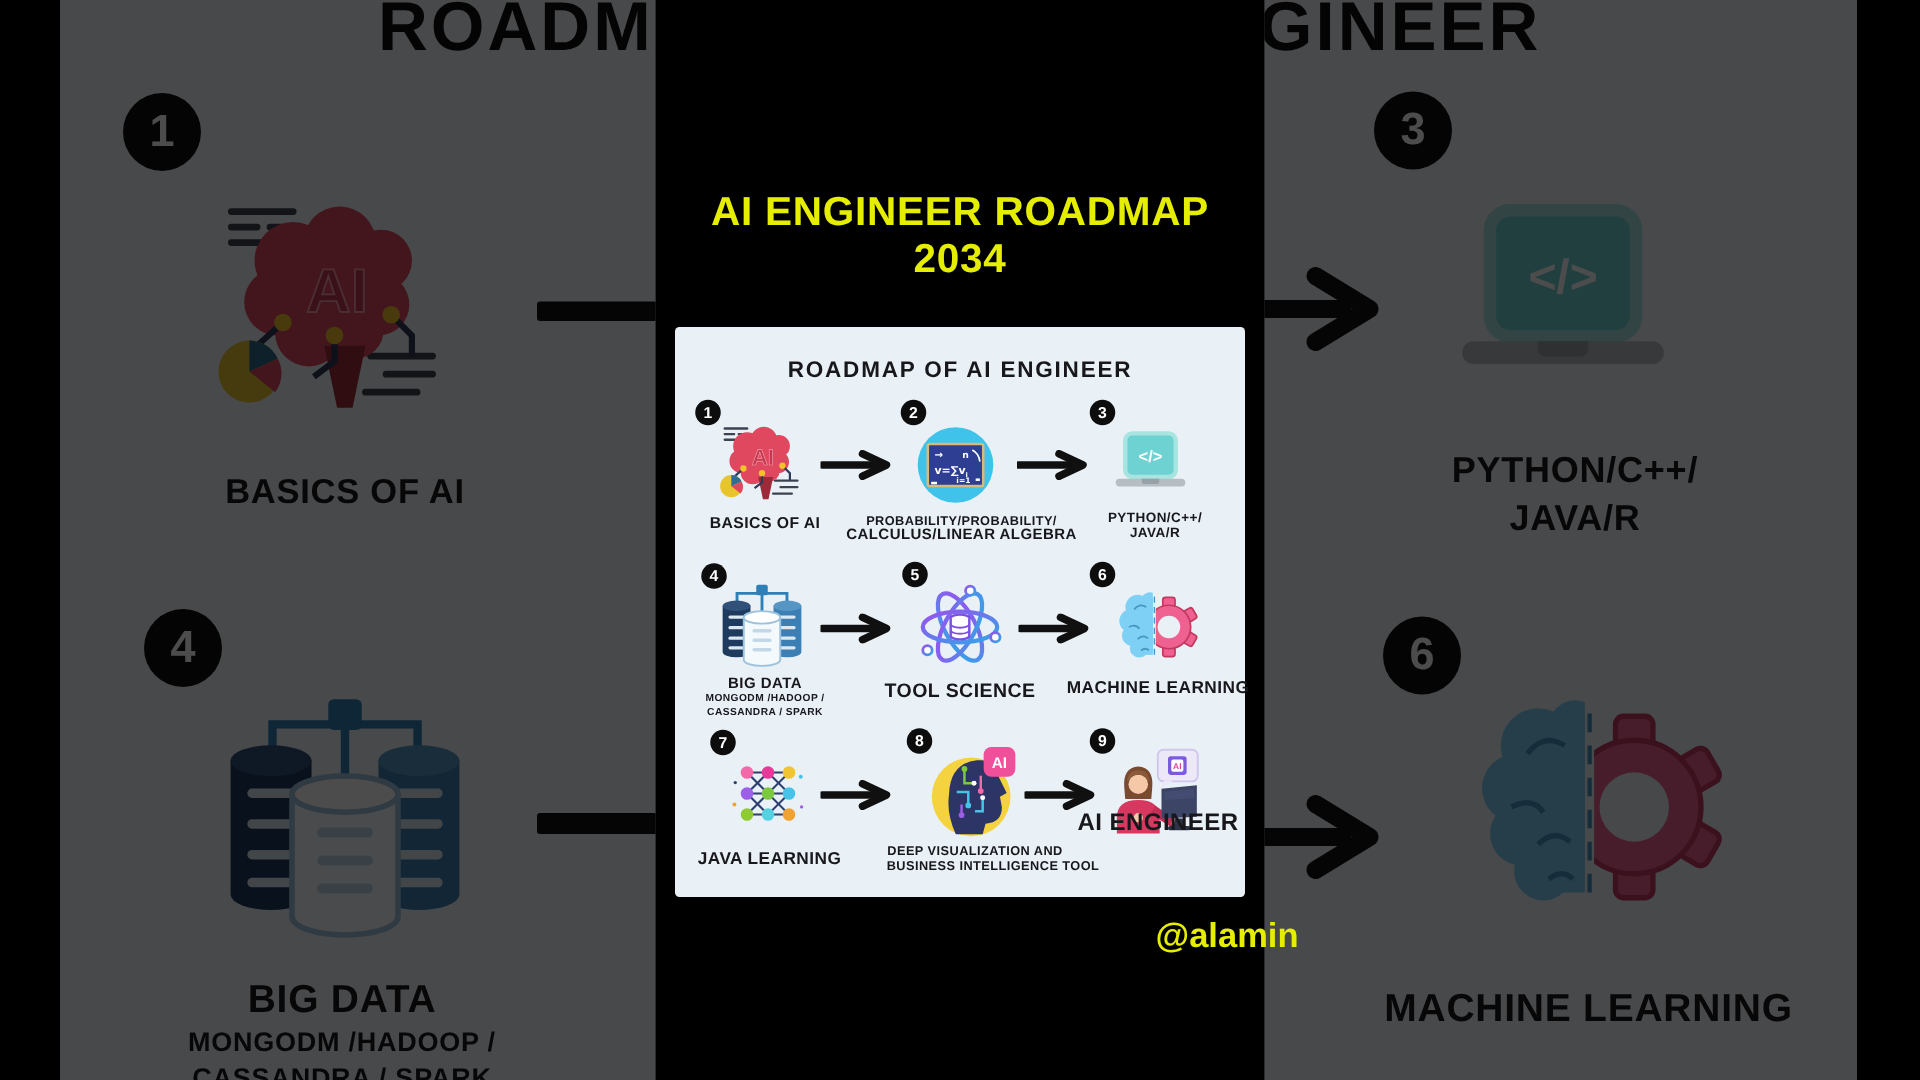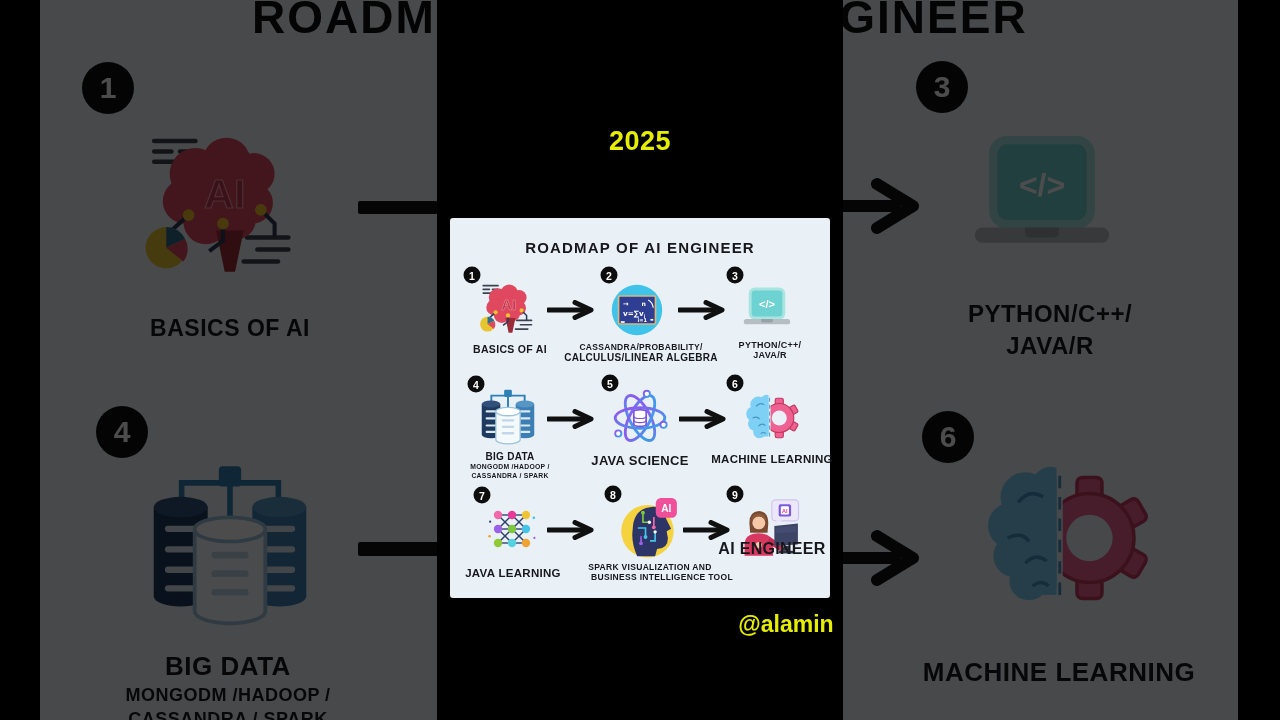--- a/index.html
+++ b/index.html
@@ -317,42 +317,43 @@
       </svg>
       <div class="badge big ctr" style="left:105px;top:437px">6</div>
       <svg class="ctr" style="left:218px;top:538px" width="178" height="178">
           <use href="#sym-braingear"></use>
         </svg>
       <div class="plbl" style="left:216px;top:672px;font-size:26px">MACHINE LEARNING</div>
     </div>
   </div>
 
   <div class="main-title">
-    <div>2025</div>
+    <div>AI ENGINEER ROADMAP</div>
+    <div>2034</div>
   </div>
 
   <div class="card">
     <div class="card-title" style="left:190px;top:29px">ROADMAP OF AI ENGINEER</div>
 
     <div class="badge sm ctr" style="left:22px;top:57px">1</div>
     <svg class="ctr" style="left:58px;top:90px" width="62" height="62">
         <use href="#sym-brain"></use>
       </svg>
     <div class="lbl" style="left:60px;top:131px;font-size:10.5px">BASICS OF AI</div>
 
     <svg class="arr" style="left:122px;top:92px" width="50" height="20" viewBox="0 0 50 20">
         <line x1="1" y1="10" x2="36" y2="10"></line>
         <polyline points="28,2.5 44,10 28,17.5"></polyline>
       </svg>
 
     <div class="badge sm ctr" style="left:159px;top:57px">2</div>
     <svg class="ctr" style="left:187px;top:92px" width="56" height="56">
         <use href="#sym-board"></use>
       </svg>
-    <div class="lbl" style="left:191px;top:129px;font-size:8.5px">CASSANDRA/PROBABILITY/</div>
+    <div class="lbl" style="left:191px;top:129px;font-size:8.5px">PROBABILITY/PROBABILITY/</div>
     <div class="lbl" style="left:191px;top:138.5px;font-size:10px">CALCULUS/LINEAR ALGEBRA</div>
 
     <svg class="arr" style="left:253px;top:92px" width="50" height="20" viewBox="0 0 50 20">
         <line x1="1" y1="10" x2="36" y2="10"></line>
         <polyline points="28,2.5 44,10 28,17.5"></polyline>
       </svg>
 
     <div class="badge sm ctr" style="left:285px;top:57px">3</div>
     <svg class="ctr" style="left:317px;top:93px" width="58" height="58">
         <use href="#sym-laptop"></use>
@@ -370,21 +371,21 @@
 
     <svg class="arr" style="left:122px;top:201px" width="50" height="20" viewBox="0 0 50 20">
         <line x1="1" y1="10" x2="36" y2="10"></line>
         <polyline points="28,2.5 44,10 28,17.5"></polyline>
       </svg>
 
     <div class="badge sm ctr" style="left:160px;top:165px">5</div>
     <svg class="ctr" style="left:190px;top:200px" width="62" height="62">
         <use href="#sym-atom"></use>
       </svg>
-    <div class="lbl" style="left:190px;top:242px;font-size:13px">JAVA SCIENCE</div>
+    <div class="lbl" style="left:190px;top:242px;font-size:13px">TOOL SCIENCE</div>
 
     <svg class="arr" style="left:254px;top:201px" width="50" height="20" viewBox="0 0 50 20">
         <line x1="1" y1="10" x2="36" y2="10"></line>
         <polyline points="28,2.5 44,10 28,17.5"></polyline>
       </svg>
 
     <div class="badge sm ctr" style="left:285px;top:165px">6</div>
     <svg class="ctr" style="left:320px;top:200px" width="58" height="58">
         <use href="#sym-braingear"></use>
       </svg>
@@ -398,29 +399,29 @@
 
     <svg class="arr" style="left:122px;top:312px" width="50" height="20" viewBox="0 0 50 20">
         <line x1="1" y1="10" x2="36" y2="10"></line>
         <polyline points="28,2.5 44,10 28,17.5"></polyline>
       </svg>
 
     <div class="badge sm ctr" style="left:163px;top:276px">8</div>
     <svg class="ctr" style="left:200px;top:310px" width="64" height="64">
         <use href="#sym-bihead"></use>
       </svg>
-    <div class="lbl" style="left:200px;top:349px;font-size:8.5px">SPARK VISUALIZATION AND</div>
+    <div class="lbl" style="left:200px;top:349px;font-size:8.5px">DEEP VISUALIZATION AND</div>
     <div class="lbl" style="left:212px;top:359px;font-size:8.5px">BUSINESS INTELLIGENCE TOOL</div>
 
     <svg class="arr" style="left:258px;top:312px" width="50" height="20" viewBox="0 0 50 20">
         <line x1="1" y1="10" x2="36" y2="10"></line>
         <polyline points="28,2.5 44,10 28,17.5"></polyline>
       </svg>
 
     <div class="badge sm ctr" style="left:285px;top:276px">9</div>
     <svg class="ctr" style="left:320px;top:311px" width="62" height="62">
         <use href="#sym-engineer"></use>
       </svg>
     <div class="lbl" style="left:322px;top:331px;font-size:16px">AI ENGINEER</div>
   </div>
 
-  <div class="watermark ctr" style="left:786px;top:624px">@alamin</div>
+  <div class="watermark ctr" style="left:818px;top:624px">@alamin</div>
 </div>
 
 </body></html>

